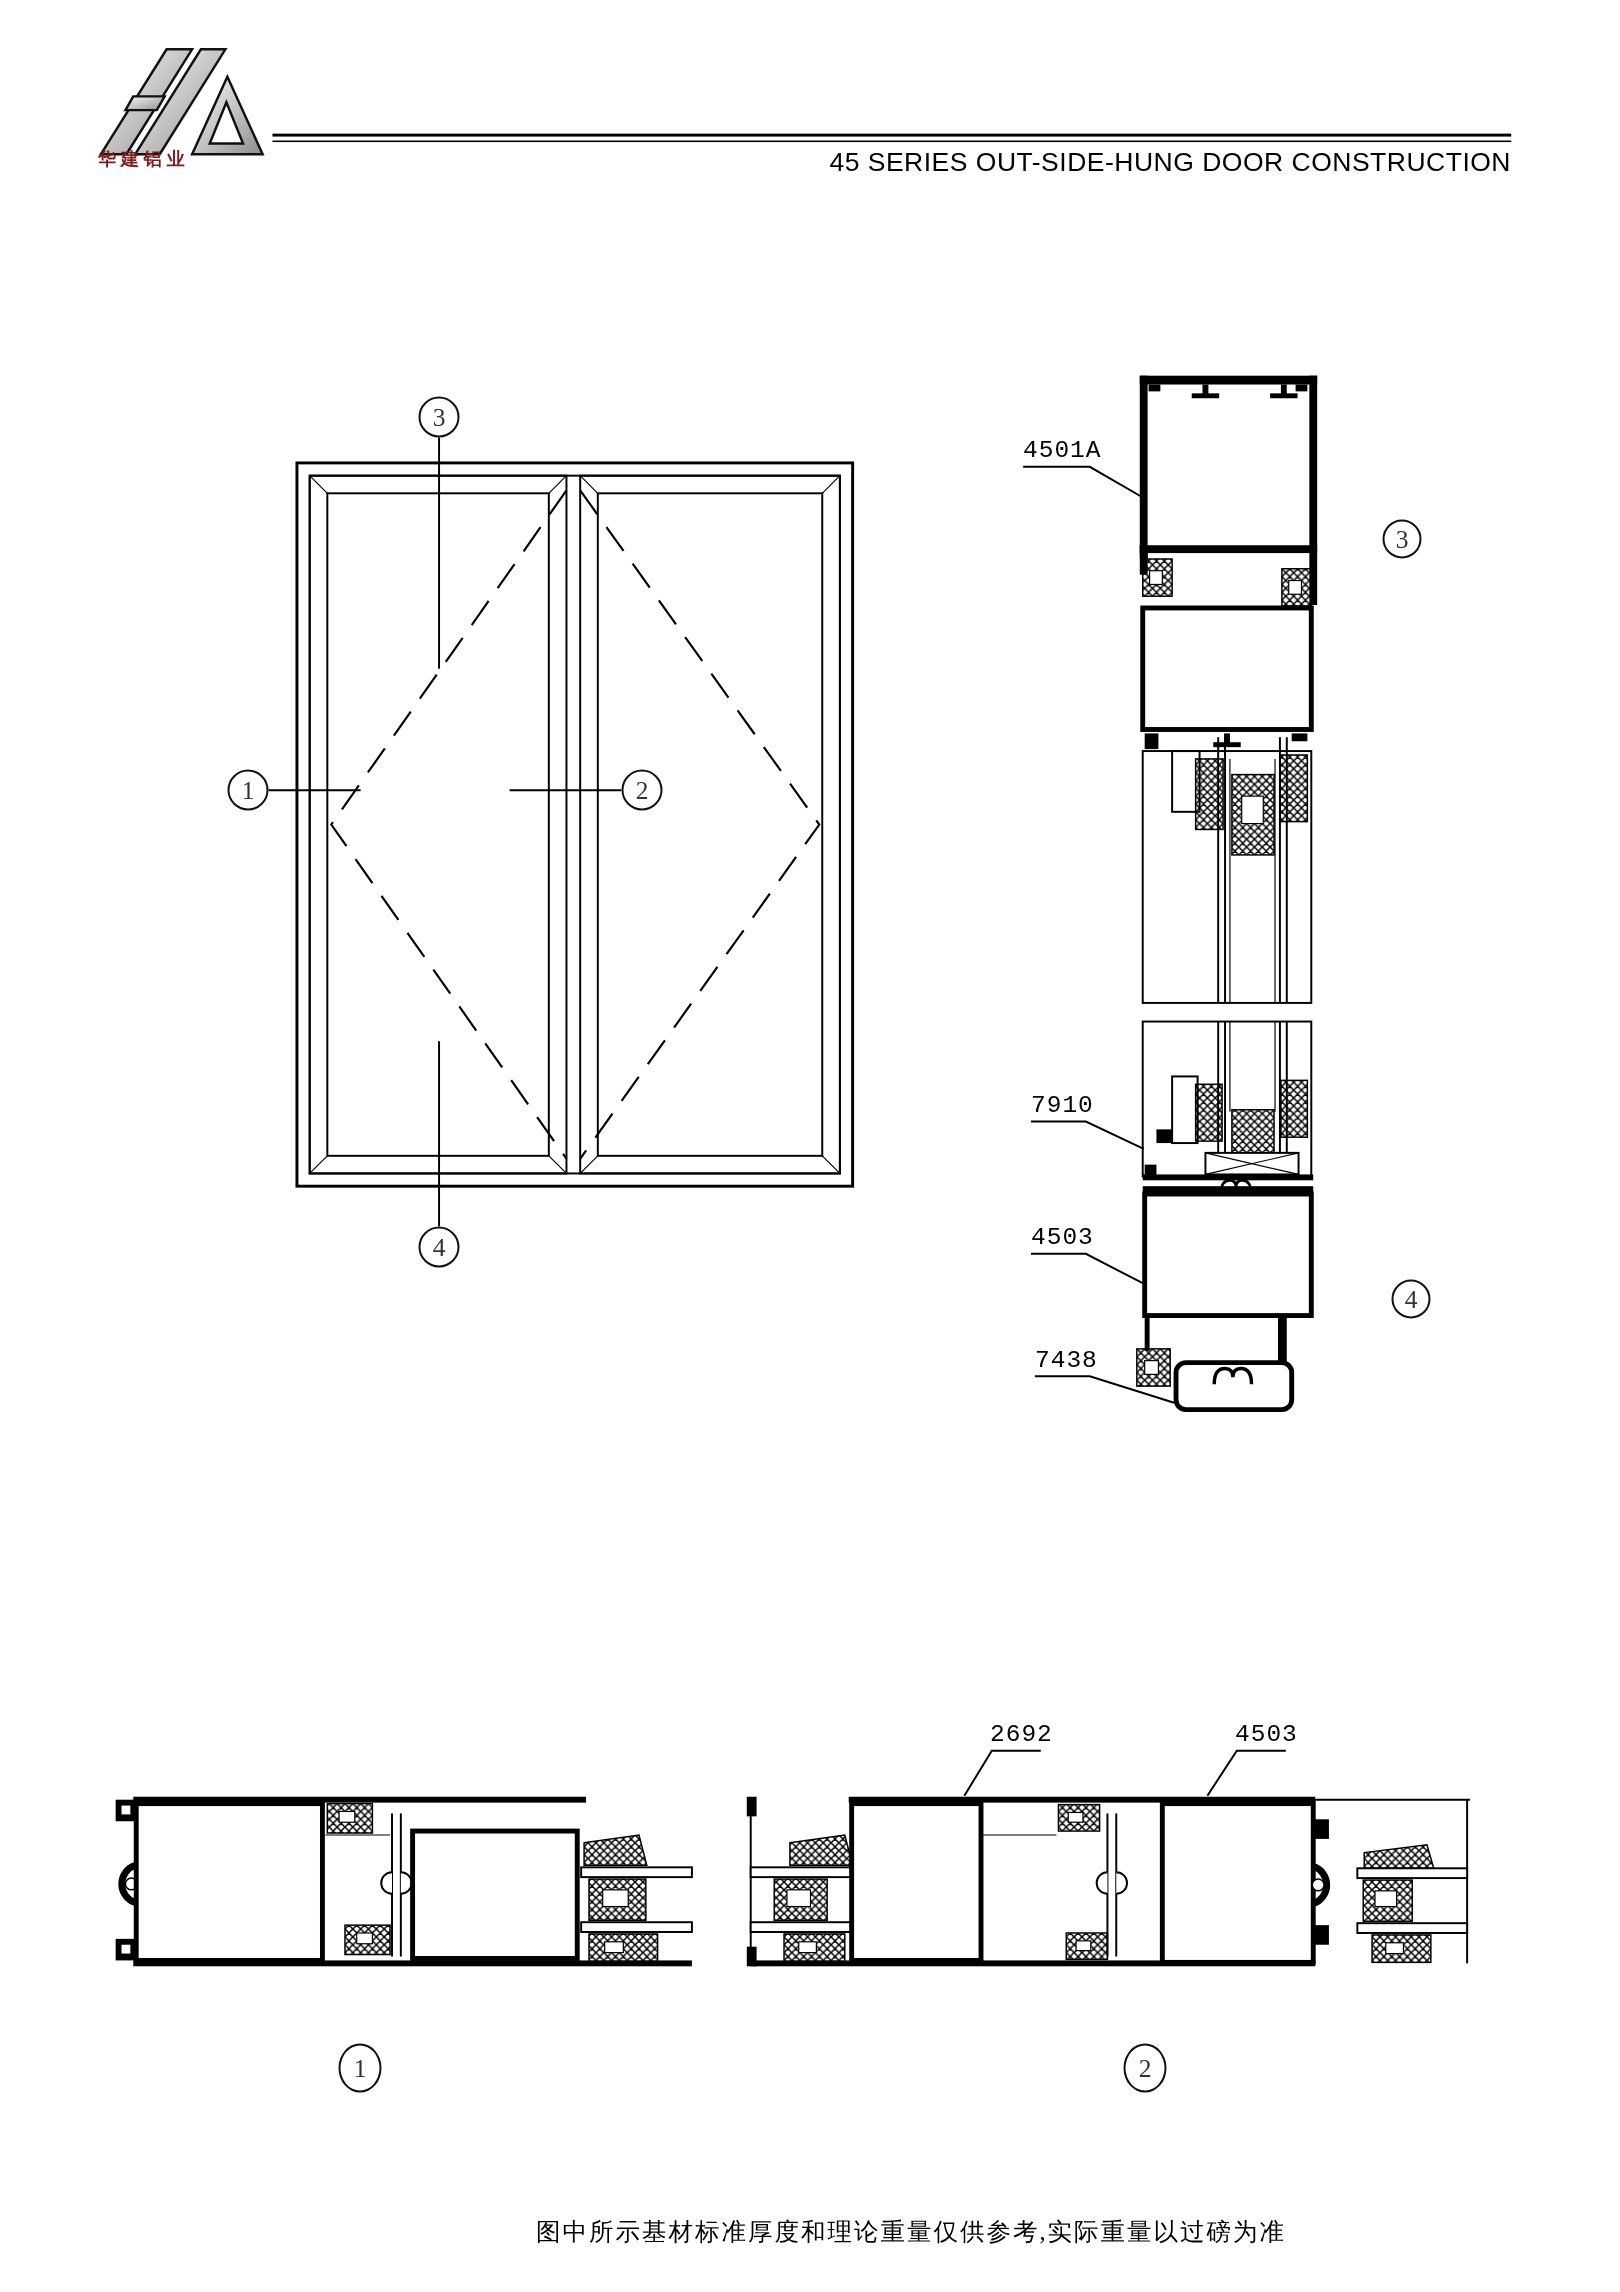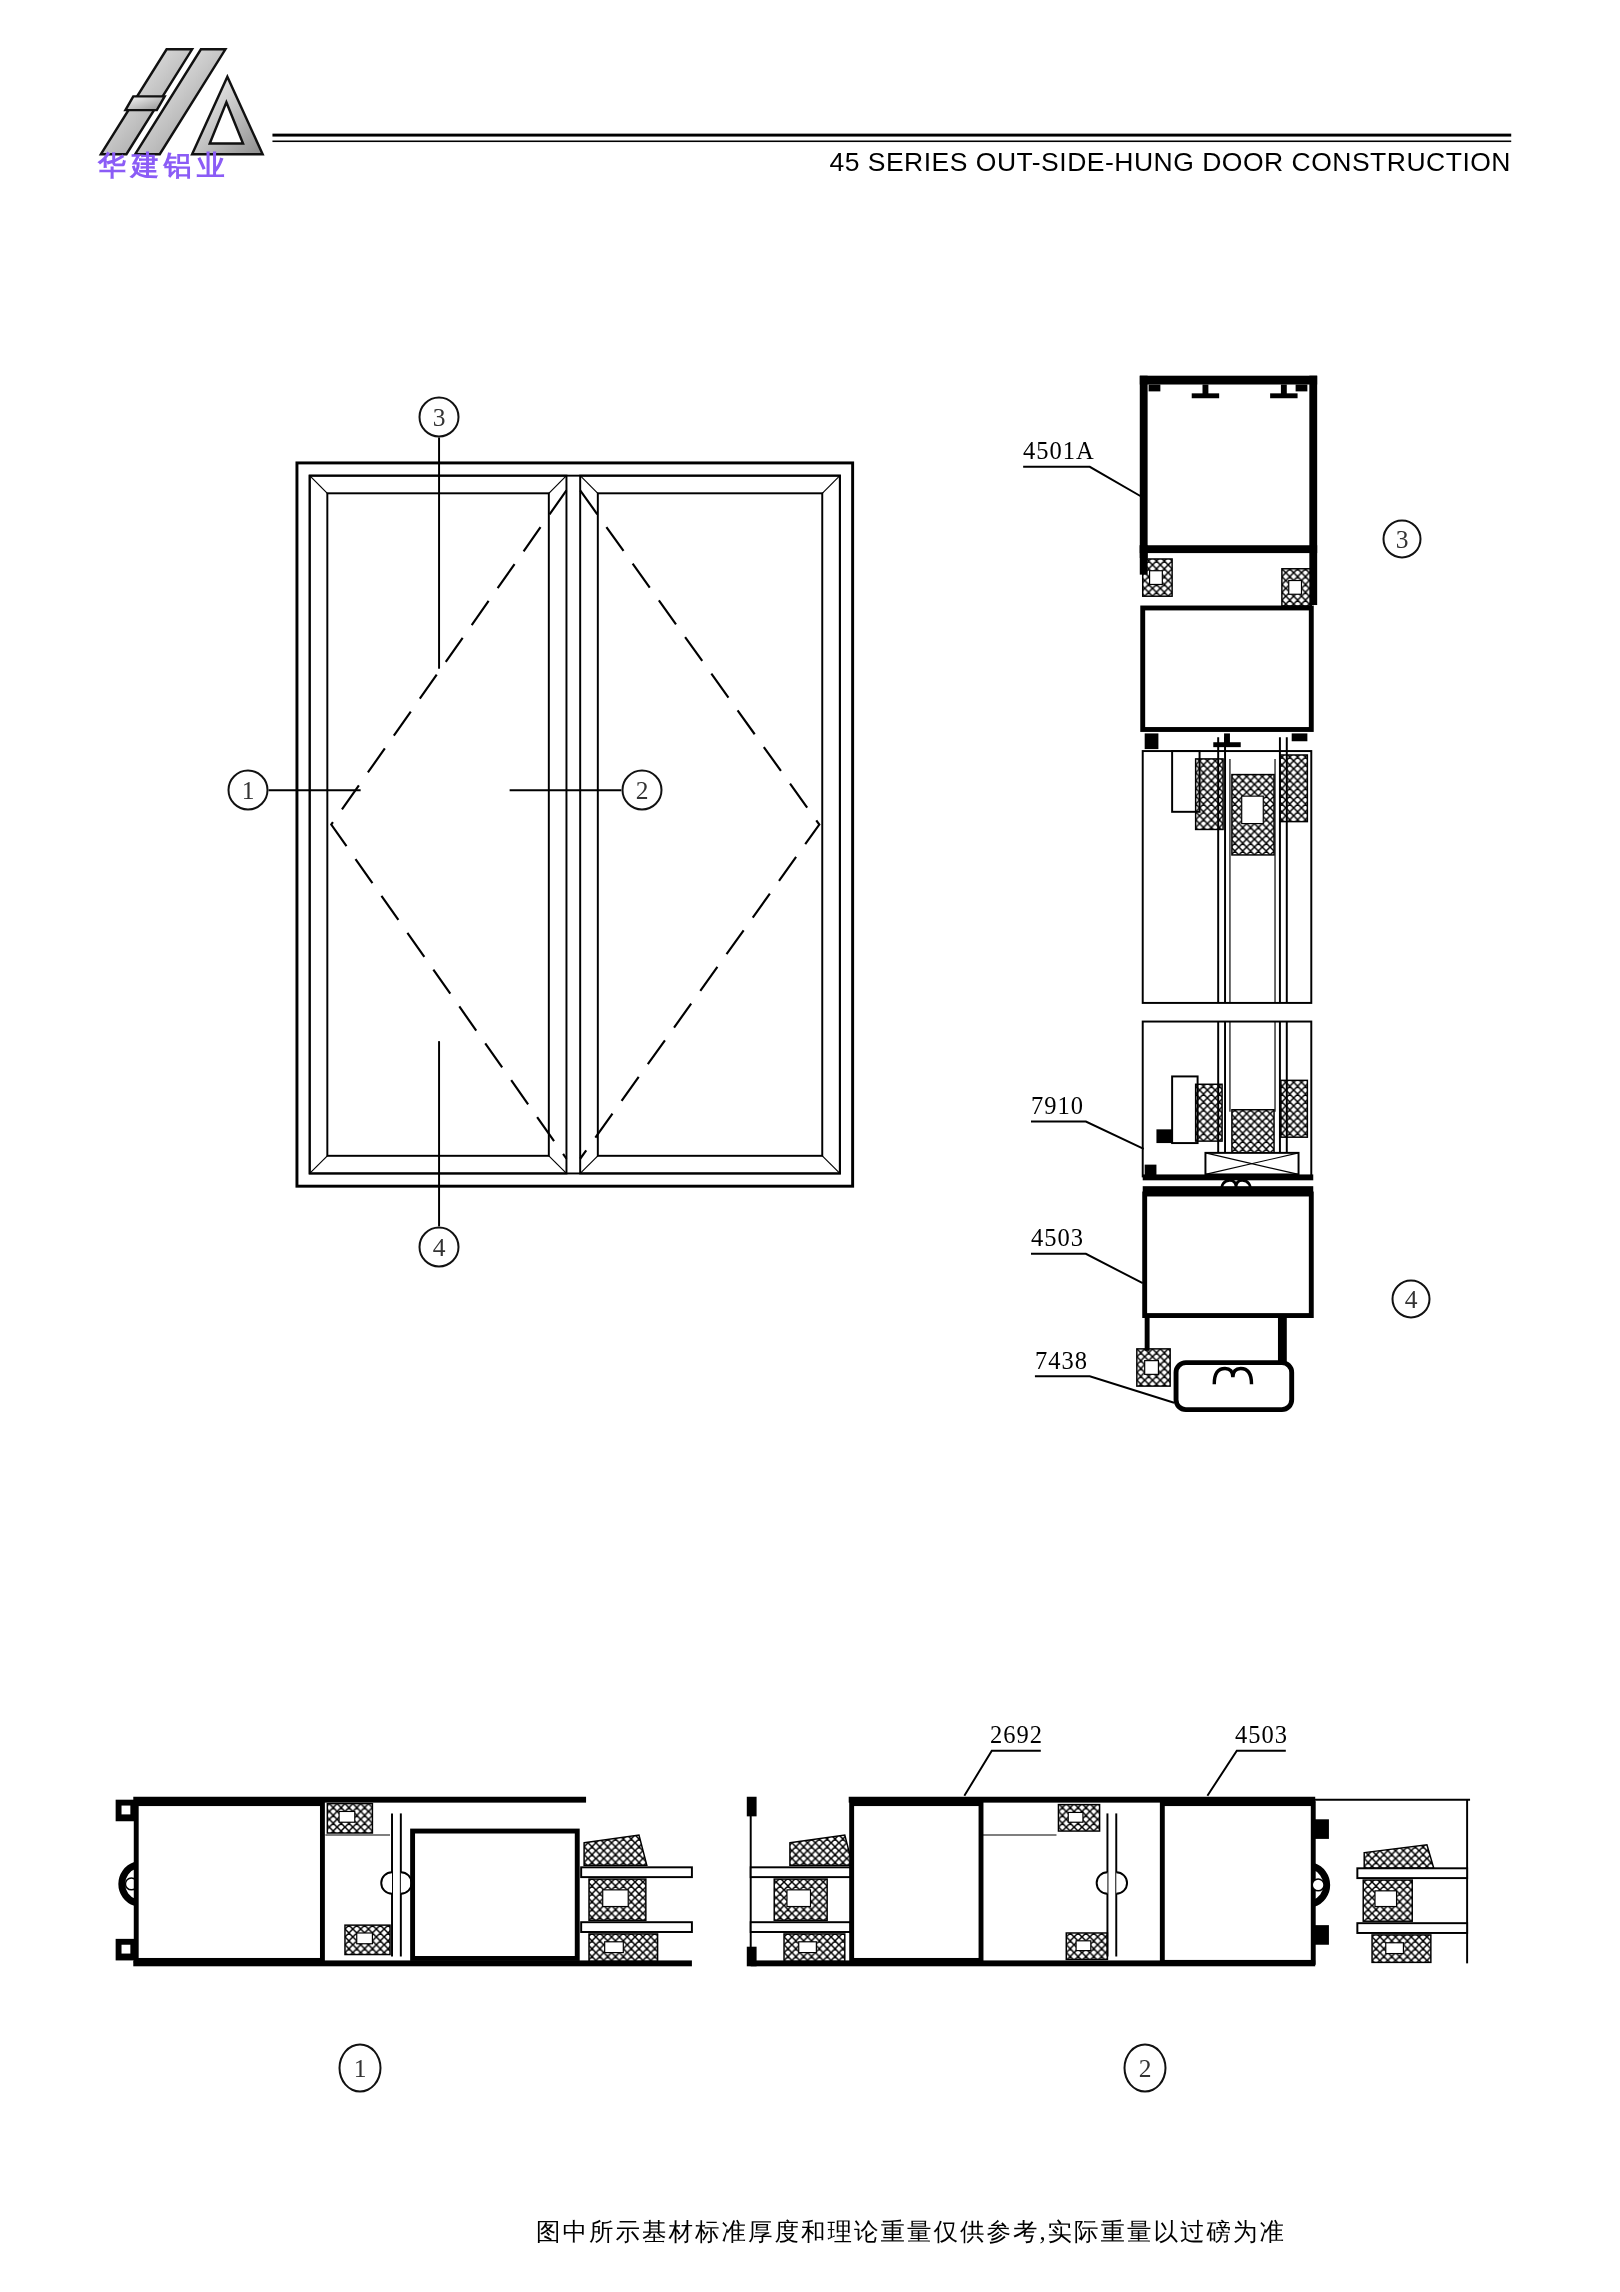--- a/index.html
+++ b/index.html
@@ -3,22 +3,22 @@
 <meta charset="utf-8">
 <style>
   html,body{margin:0;padding:0;background:#9a9a9a;}
   .page{position:relative;width:1620px;height:2293px;background:#fff;margin:0 auto;
         font-family:"Liberation Serif", serif;color:#000;overflow:hidden;}
   .abs{position:absolute;}
   .page-title{font-size:53px;font-weight:bold;letter-spacing:9.8px;
               font-family:"Liberation Serif", serif;white-space:nowrap;}
   .subtitle{font-size:26.5px;font-family:"Liberation Sans", sans-serif;
             letter-spacing:0.5px;white-space:nowrap;}
-  .logo-text{font-size:28px;font-weight:bold;letter-spacing:4.9px;color:#8b5cf6;white-space:nowrap;}
-  .plabel{font-size:24.5px;font-family:Liberation Serif, serif;letter-spacing:1px;white-space:nowrap;}
+  .logo-text{font-size:18px;font-weight:bold;letter-spacing:4.9px;color:#7f1d1d;white-space:nowrap;}
+  .plabel{font-size:24.5px;font-family:Liberation Mono, monospace;letter-spacing:1px;white-space:nowrap;}
   .callout{border:2.5px solid #111;border-radius:50%;background:#fff;
            display:flex;align-items:center;justify-content:center;
            font-size:25.5px;font-family:"Liberation Serif", serif;color:#333;
            box-sizing:border-box;transform:translate(-50%,-50%);}
   .footer-note{font-size:24.5px;font-weight:normal;letter-spacing:2px;white-space:nowrap;
                font-family:"Liberation Serif", serif;transform:translateX(-50%);}
   svg .w5{fill:#fff;stroke:#000;stroke-width:5;}
   svg .w3{fill:none;stroke:#000;stroke-width:3;}
   svg .w2{fill:none;stroke:#000;stroke-width:2;}
   svg .w2f{fill:#fff;stroke:#000;stroke-width:2;}

